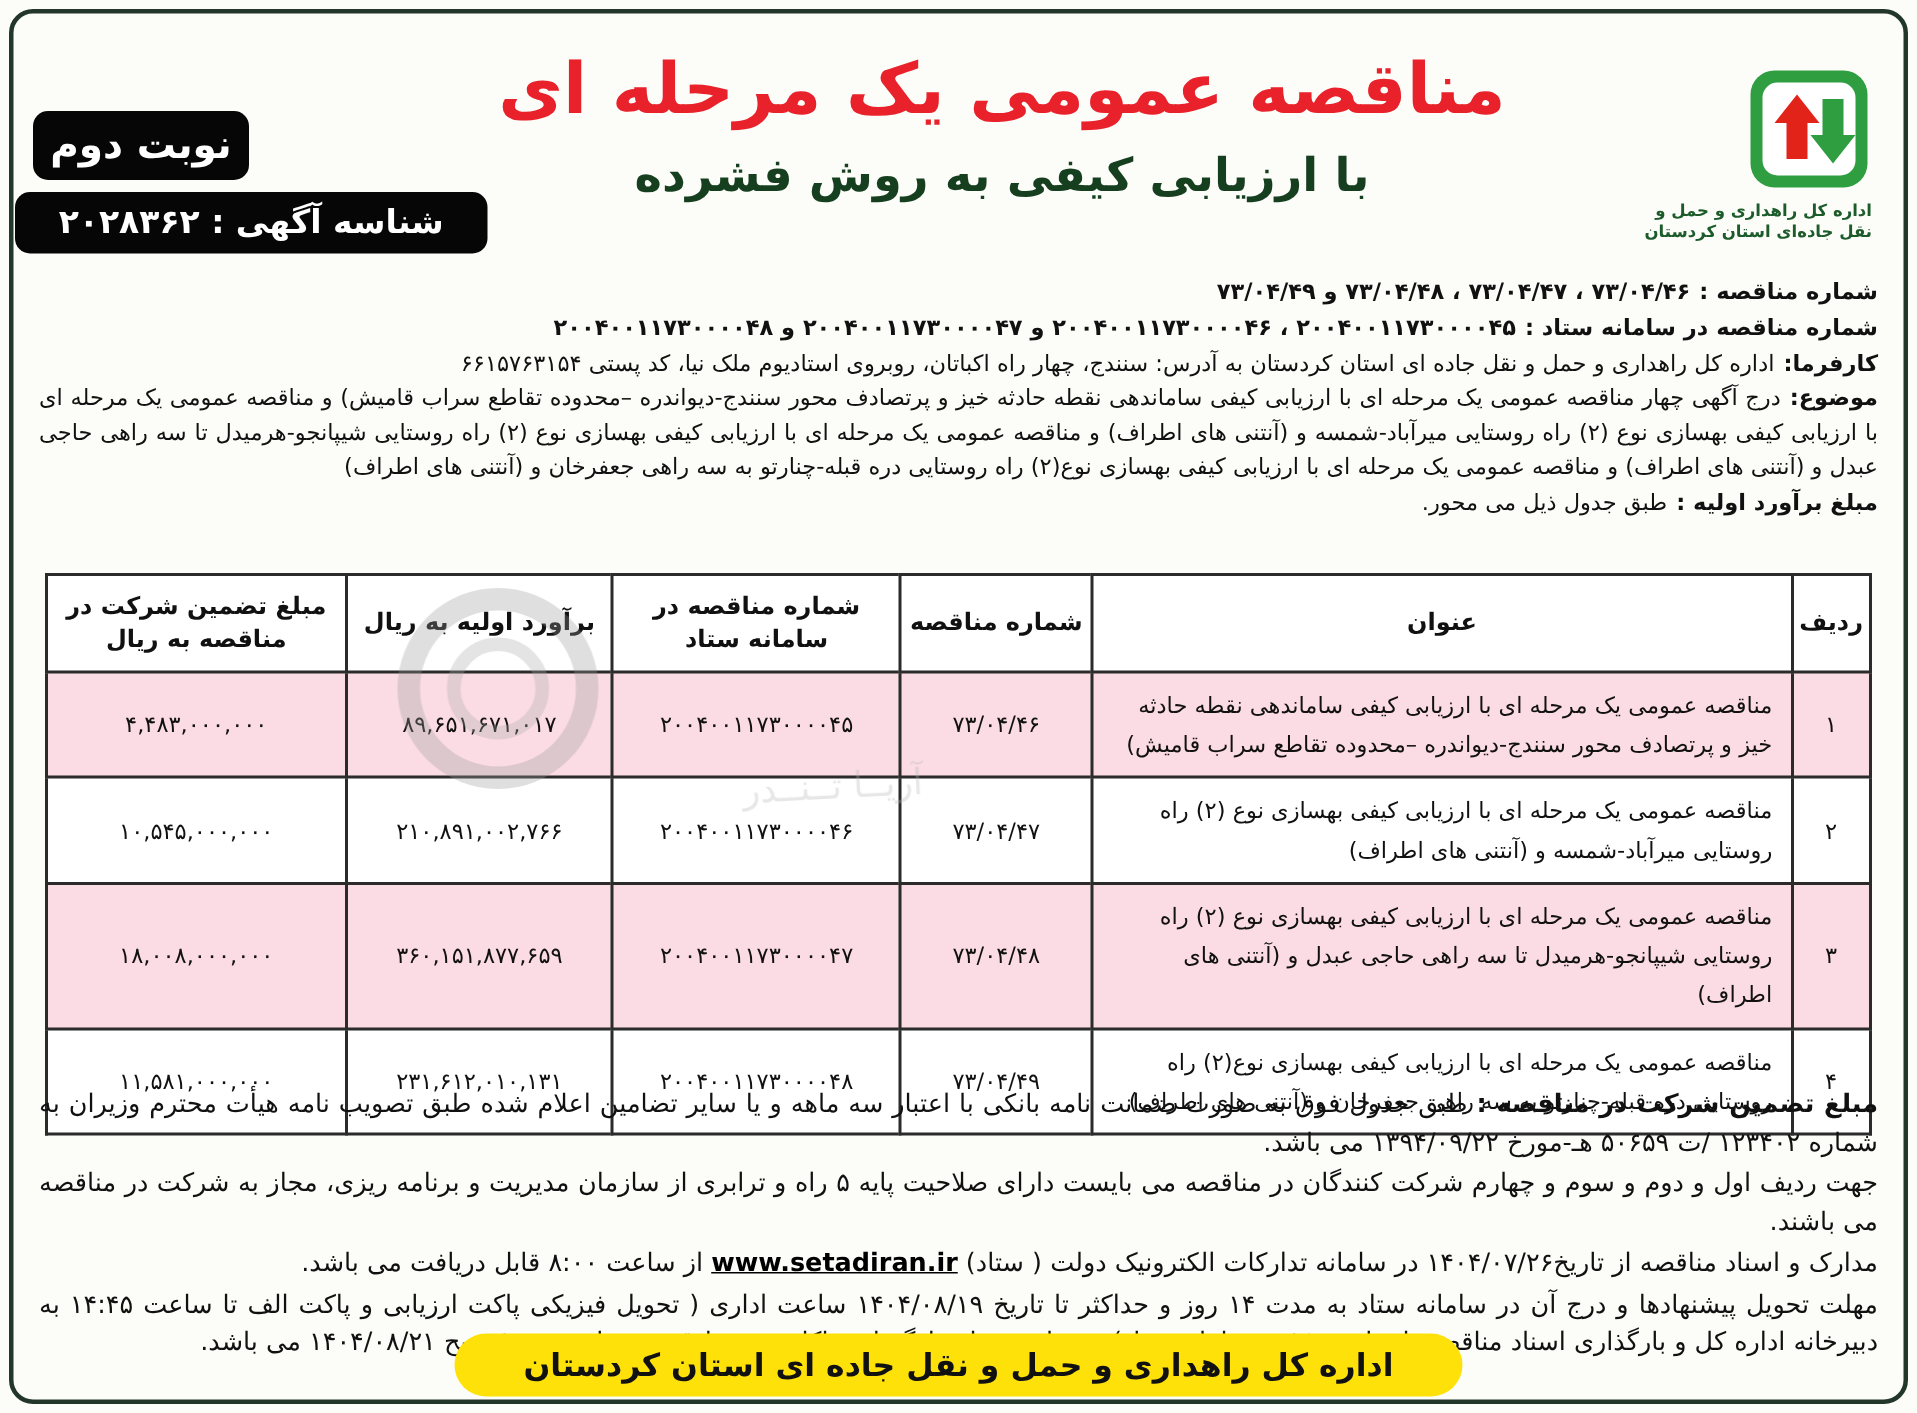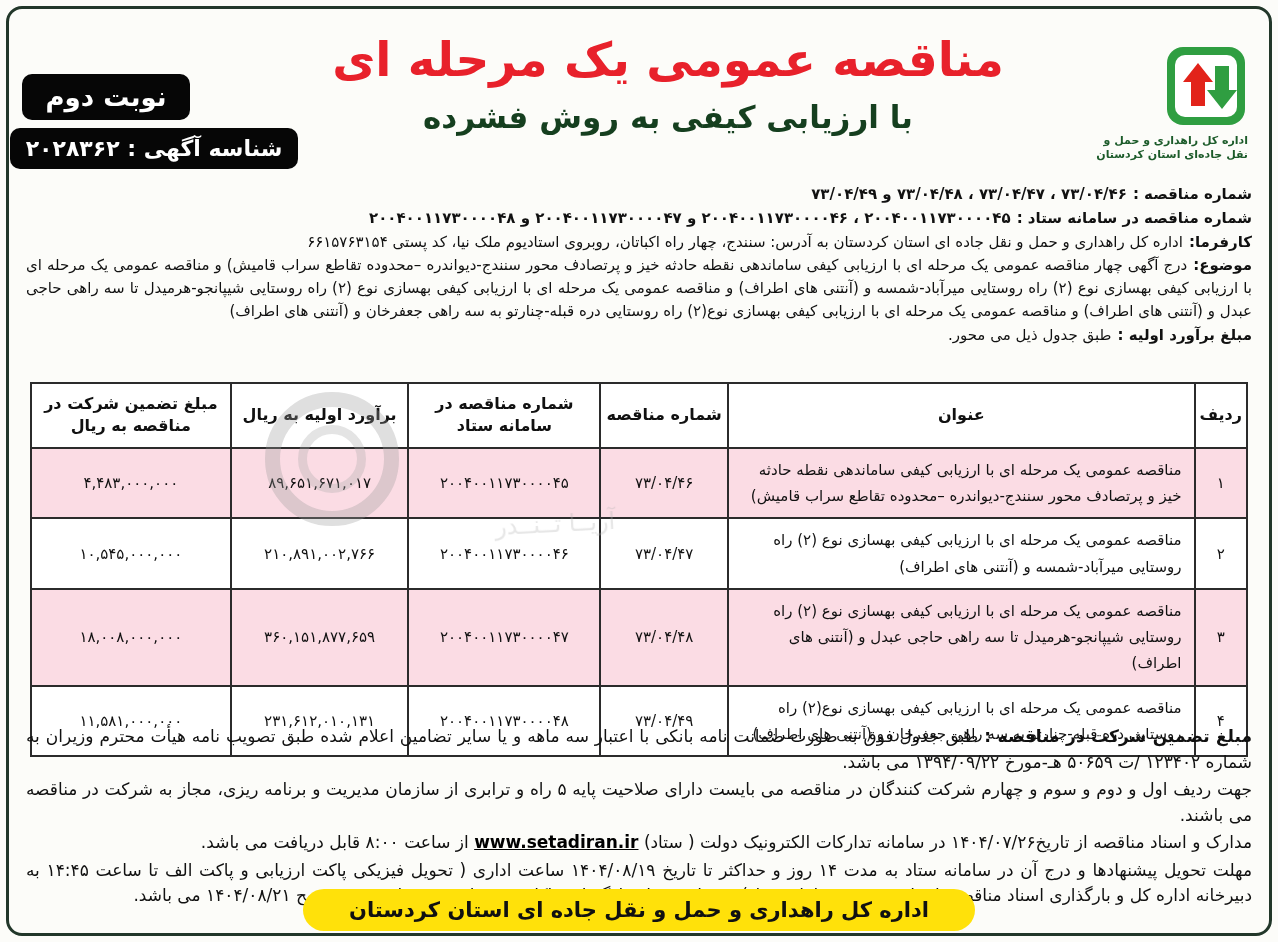--- a/index.html
+++ b/index.html
@@ -6,22 +6,22 @@
   body{
     width:1278px;height:942px;position:relative;overflow:hidden;
     background:#fcfcf9;color:#111;
     font-family:"DejaVu Sans","Liberation Sans",sans-serif;
     direction:rtl;
   }
   .page-border{position:absolute;inset:6px;border:3.5px solid var(--border-dark,#22372a);border-radius:16px;pointer-events:none;z-index:1;}
 
   
   .badge{position:absolute;background:var(--badge-black,#060606);color:#fff;font-weight:bold;text-align:center;border-radius:10px;z-index:2;}
-  .badge-edition{top:74px;left:22px;width:168px;padding:8px 0;font-size:26px;}
-  .badge-adid{top:128px;left:10px;width:288px;padding:8px 0;font-size:22px;}
+  .badge-edition{top:74px;left:22px;width:144px;padding:8px 0;font-size:26px;}
+  .badge-adid{top:128px;left:10px;width:315px;padding:8px 0;font-size:22px;}
 
   
   .title-wrap{position:absolute;top:34px;right:210px;width:800px;text-align:center;z-index:2;}
   .main-title{color:var(--title-red,#e8212b);font-size:47px;font-weight:bold;line-height:1.12;}
   .sub-title{color:var(--subtitle-green,#153f1f);font-size:31px;font-weight:bold;margin-top:12px;}
 
   
   .logo-wrap{position:absolute;top:44px;right:30px;width:168px;text-align:right;z-index:2;}
   .logo{width:84px;height:84px;display:inline-block;}
   .logo .frame{fill:var(--logo-green,#2f9e41);}

